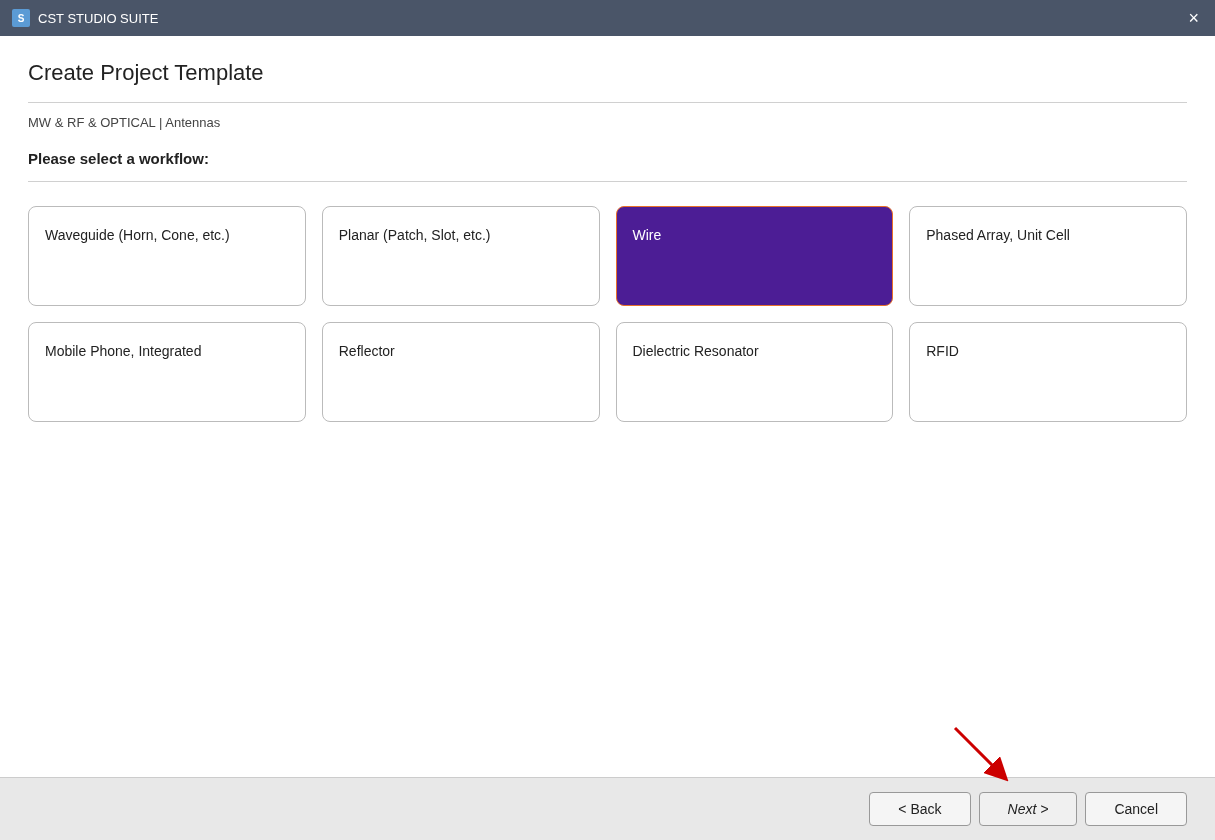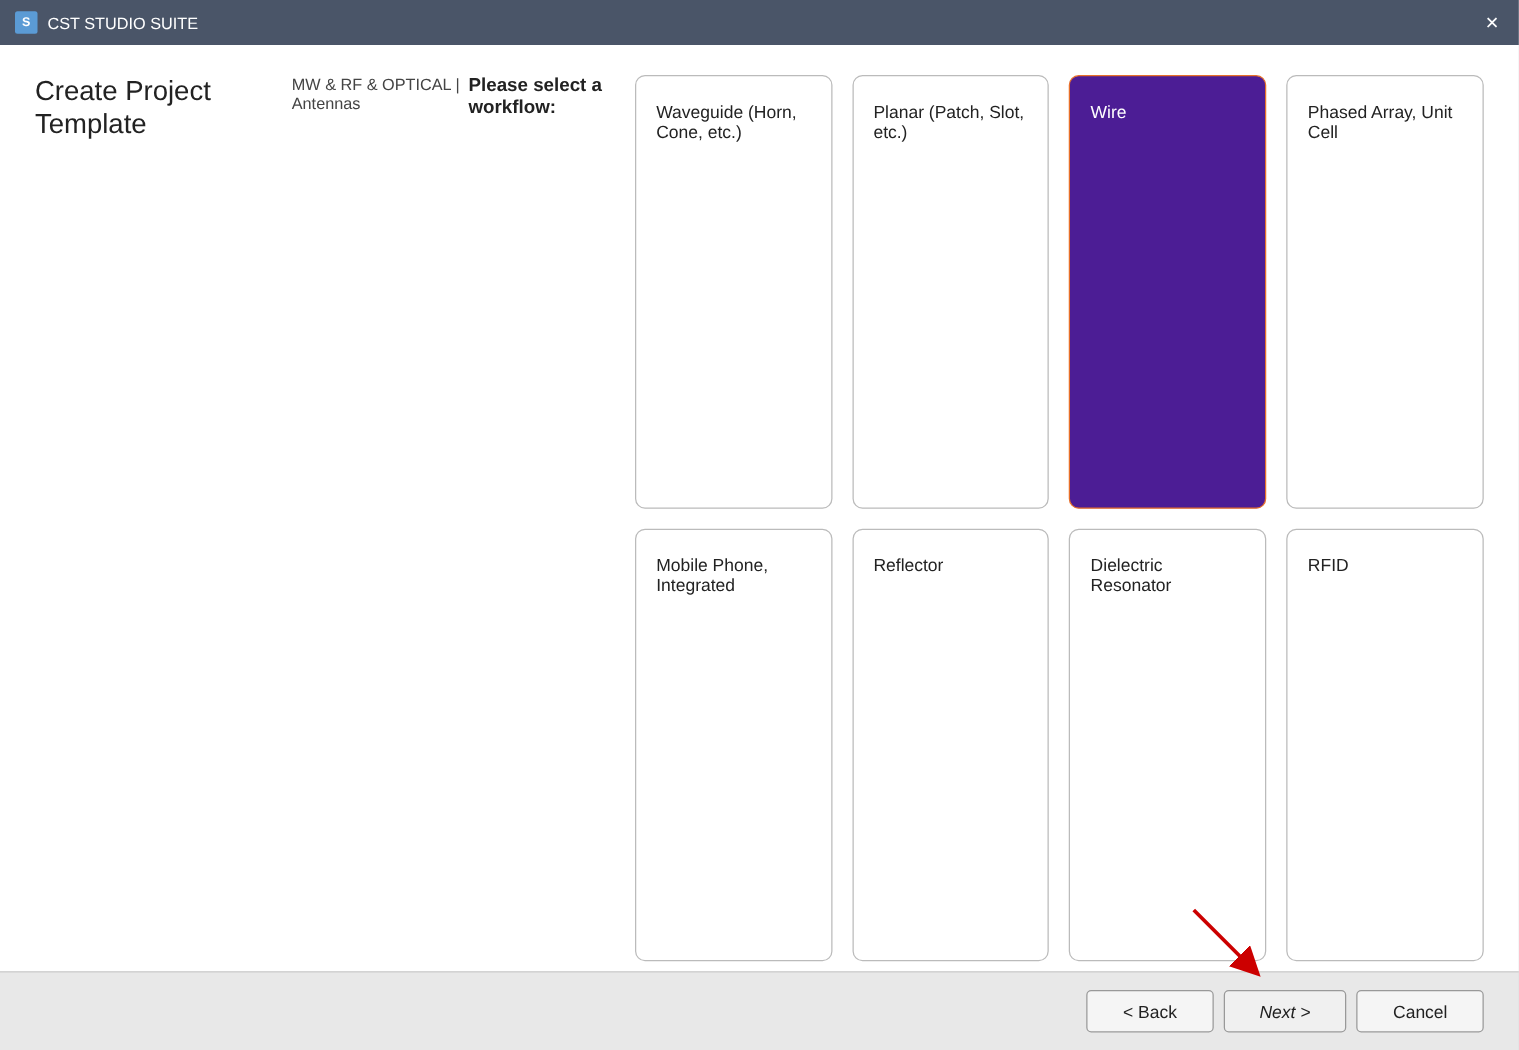--- a/index.html
+++ b/index.html
@@ -71,42 +71,41 @@
       border: none;
       line-height: 1;
       padding: 0 4px;
     }
 
     
     .content {
       background: white;
       flex: 1;
       display: flex;
-      flex-direction: row;
+      flex-direction: column;
       padding: 24px 28px 0 28px;
     }
 
     .page-title {
       font-size: 22px;
       font-weight: 400;
       color: #222;
       margin-bottom: 16px;
     }
 
     .divider {
       border: none;
       border-top: 1px solid #d0d0d0;
       margin-bottom: 12px;
     }
 
     .breadcrumb {
       font-size: 13px;
       color: #444;
       margin-bottom: 20px;
-      margin-left: 32px;
     }
 
     .section-title {
       font-size: 15px;
       font-weight: 700;
       color: #222;
       margin-bottom: 14px;
     }
 
     .section-divider {

